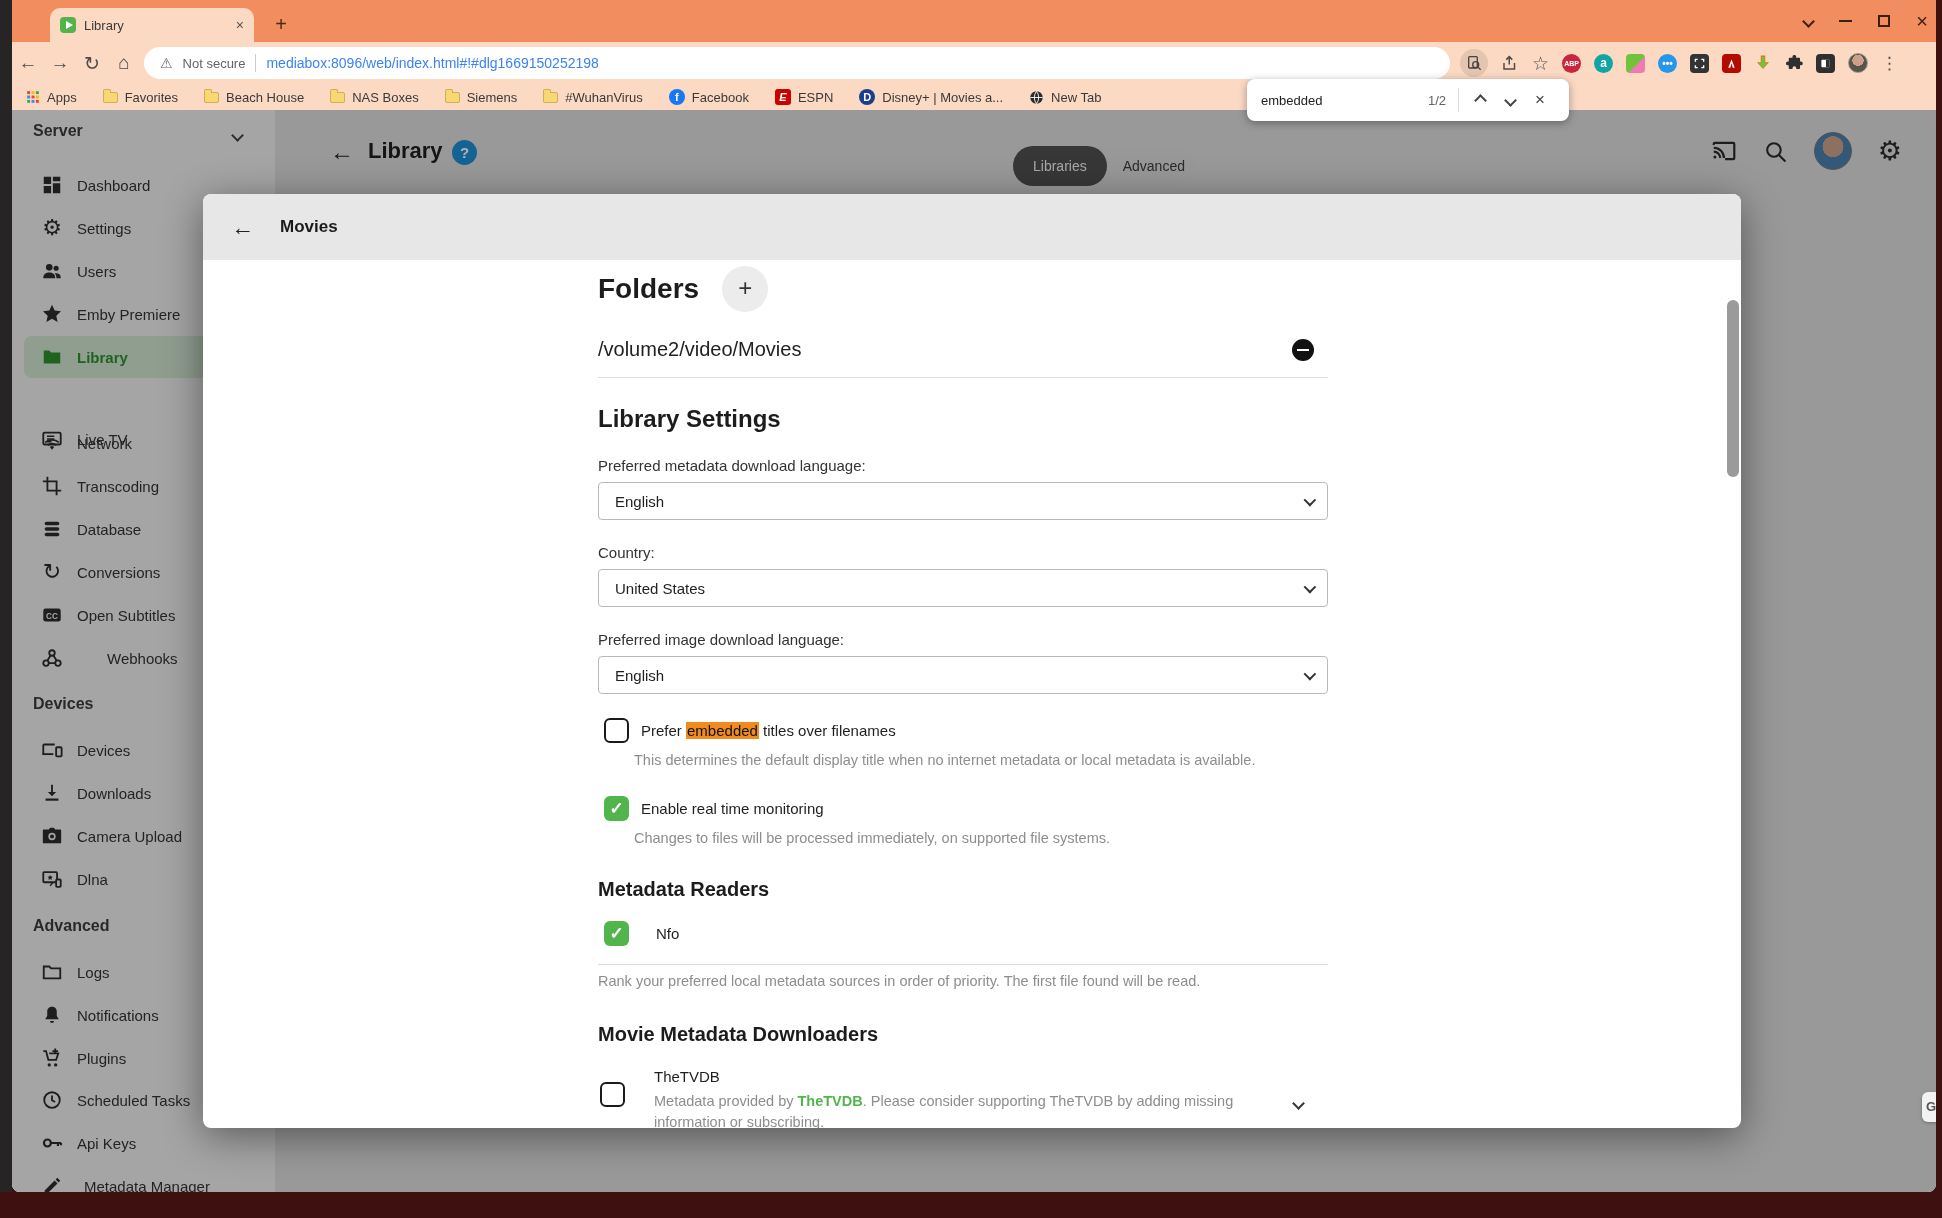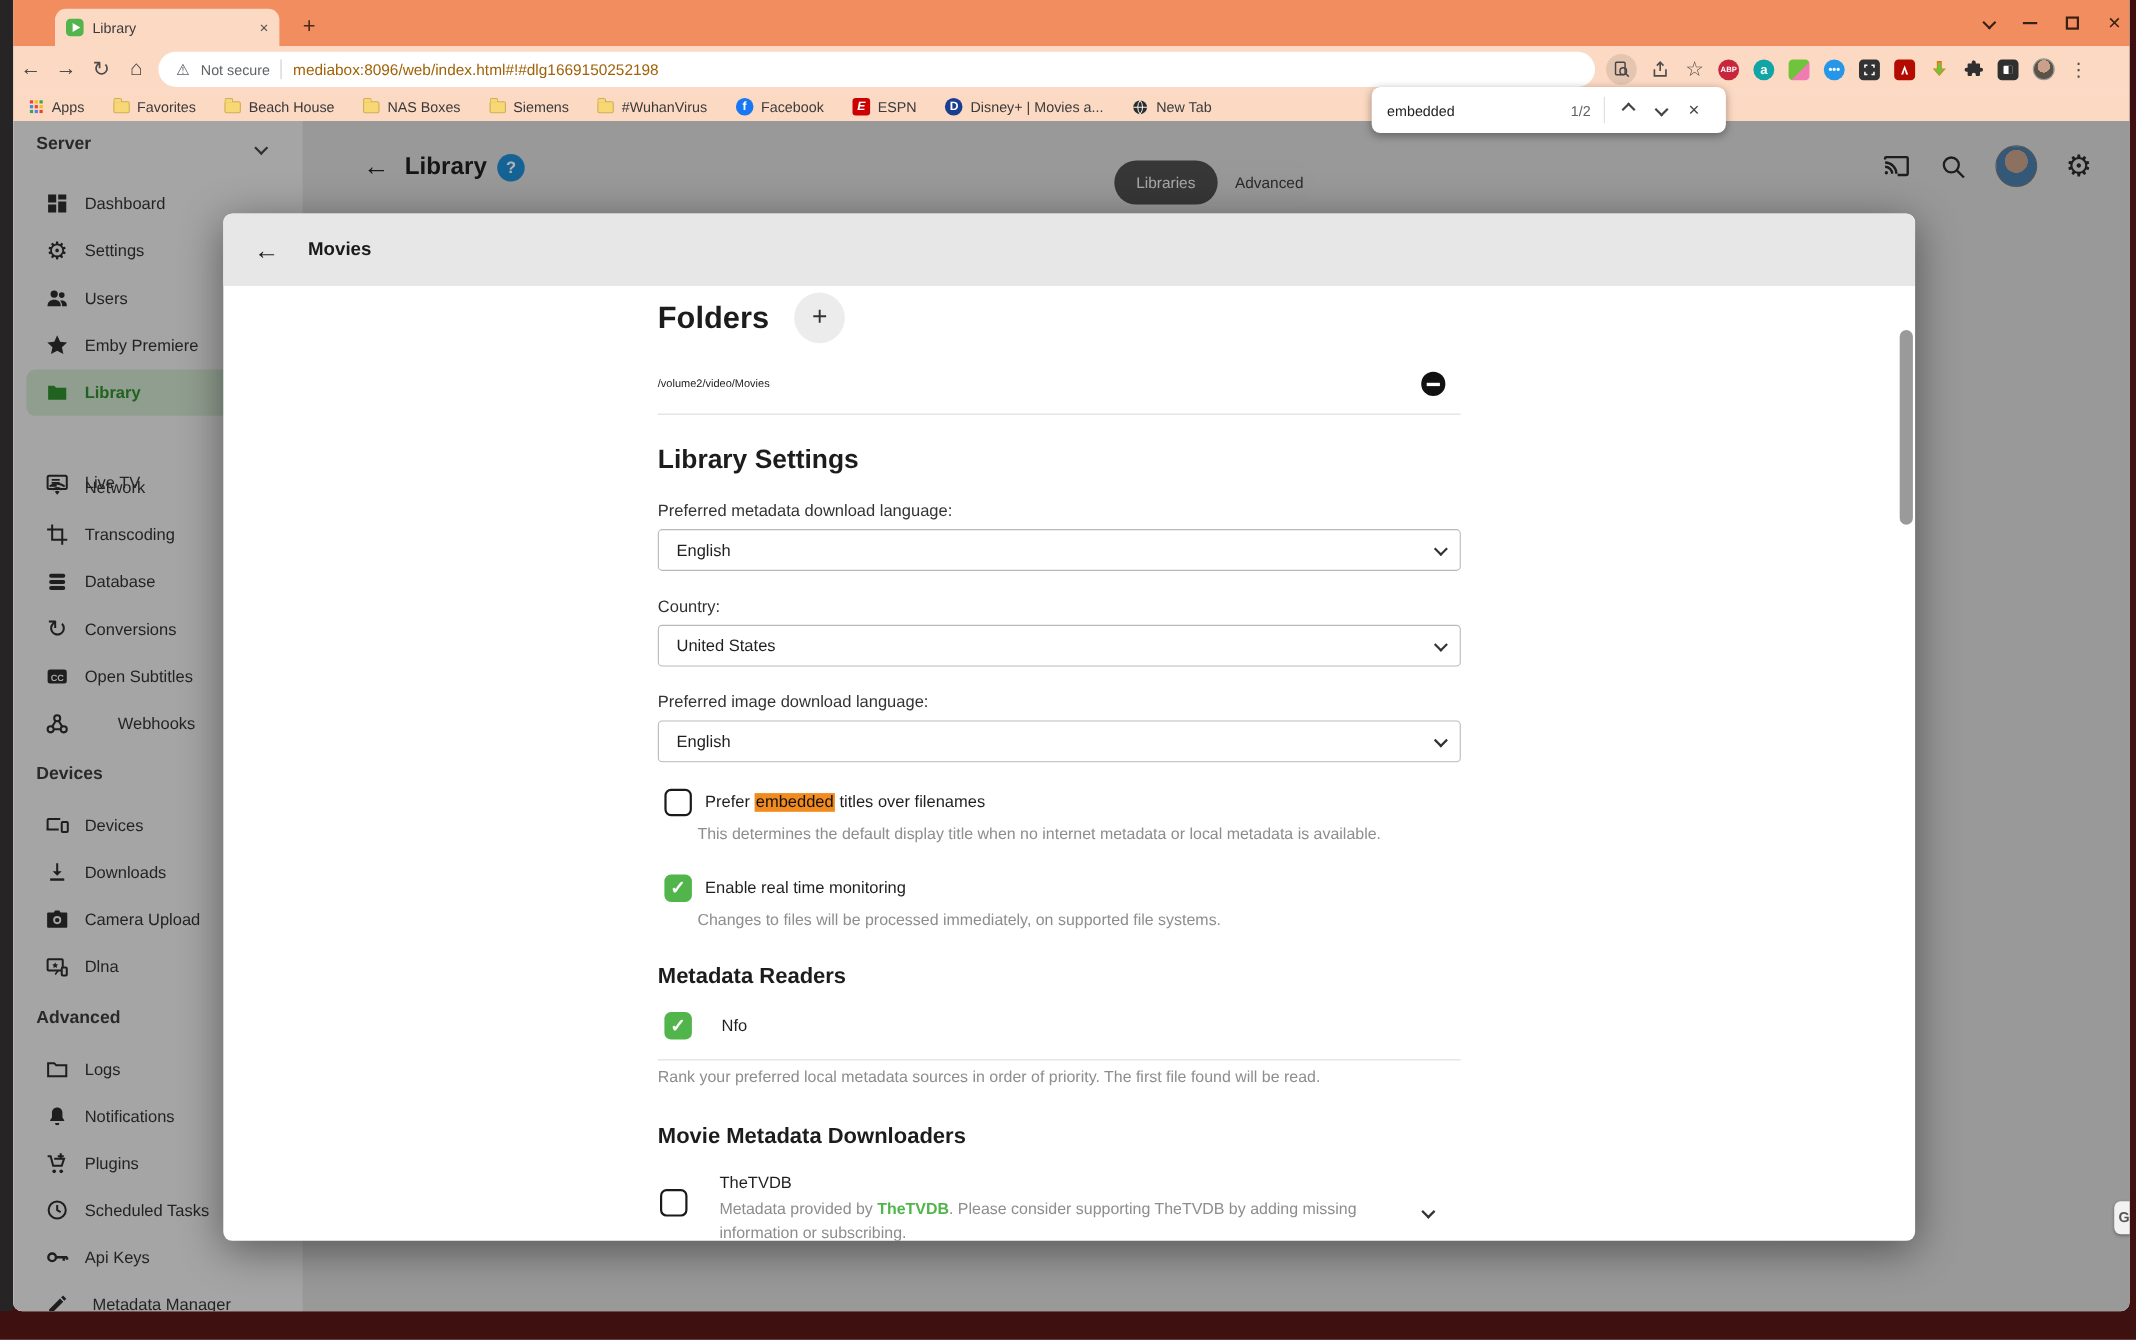--- a/index.html
+++ b/index.html
@@ -24,21 +24,21 @@
   .wc-max { width:12px; height:12px; border:2px solid #3a2012; }
   .wc-close { font-size:20px; line-height:1; }
 
   
   .toolbar { position:absolute; left:0; top:42px; width:100%; height:42px; background:#fcd9c3; display:flex; align-items:center; }
   .nav-ico { font-size:19px; color:#4c4c4c; width:32px; text-align:center; flex:none; }
   .addr { margin-left:4px; width:1306px; height:32px; background:#fff; border-radius:16px; display:flex; align-items:center; padding:0 16px; gap:10px; flex:none; }
   .addr .warn { font-size:14px; color:#5f6368; }
   .addr .sec { font-size:13px; color:#5f6368; }
   .addr .sep { width:1px; height:18px; background:#ccc; }
-  .addr .url { font-size:14px; color:#a16207; white-space:nowrap; overflow:hidden; }
+  .addr .url { font-size:14px; color:#3b82f6; white-space:nowrap; overflow:hidden; }
   .tool-right { display:flex; align-items:center; gap:13px; margin-left:10px; }
   .circle-bg { width:28px; height:28px; border-radius:50%; background:#e4c5b0; display:flex; align-items:center; justify-content:center; }
   .ext { width:19px; height:19px; border-radius:50%; display:flex; align-items:center; justify-content:center; color:#fff; font-weight:bold; flex:none; }
   .ext.square { border-radius:4px; }
   .dots { font-size:17px; color:#4c4c4c; }
 
   
   .bookmarks { position:absolute; left:0; top:84px; width:100%; height:26px; background:#fcd9c3; display:flex; align-items:center; gap:26px; padding-left:14px; }
   .bm { display:flex; align-items:center; gap:7px; }
   .bm-label { font-size:13px; color:#3a3a3a; white-space:nowrap; }
@@ -86,21 +86,21 @@
   .dlg-head { height:66px; background:#e7e7e7; border-radius:8px 8px 0 0; display:flex; align-items:center; padding-left:28px; gap:26px; }
   .dlg-back { font-size:23px; color:#222; }
   .dlg-title { font-size:17px; font-weight:bold; color:#1b1b1b; }
   .dlg-scrollthumb { position:absolute; right:2px; top:106px; width:12px; height:177px; background:#9a9a9a; border-radius:6px; }
   .col { position:absolute; left:395px; top:66px; width:730px; }
 
   .folders-row { display:flex; align-items:center; gap:23px; margin-top:6px; }
   .h-folders { font-size:28px; font-weight:bold; color:#1c1c1c; }
   .plus-btn { width:46px; height:46px; border-radius:50%; background:#ececec; font-size:24px; color:#333; text-align:center; line-height:44px; }
   .path-row { display:flex; align-items:center; justify-content:space-between; margin-top:26px; padding-bottom:16px; border-bottom:1px solid #dcdcdc; }
-  .path-text { font-size:10px; color:#222; }
+  .path-text { font-size:20px; color:#222; }
   .minus-btn { width:22px; height:22px; border-radius:50%; background:#111; position:relative; margin-right:14px; }
   .minus-btn::before { content:""; position:absolute; left:5px; top:10px; width:12px; height:2.5px; background:#fff; }
 
   .h-settings { font-size:24px; font-weight:bold; color:#1c1c1c; margin-top:27px; }
   .fld-label { font-size:15px; color:#333; margin-top:24px; }
   .select { margin-top:8px; height:38px; border:1px solid #b9b9b9; border-radius:4px; display:flex; align-items:center; justify-content:space-between; padding:0 14px 0 16px; }
   .select .val { font-size:15px; color:#1f1f1f; }
   .sel-chev { display:inline-block; border:solid #333; border-width:0 2px 2px 0; padding:3.5px; transform:rotate(45deg) translateY(-2px); }
 
   .cb-row { display:flex; align-items:center; gap:12px; margin-top:24px; padding-left:6px; }

